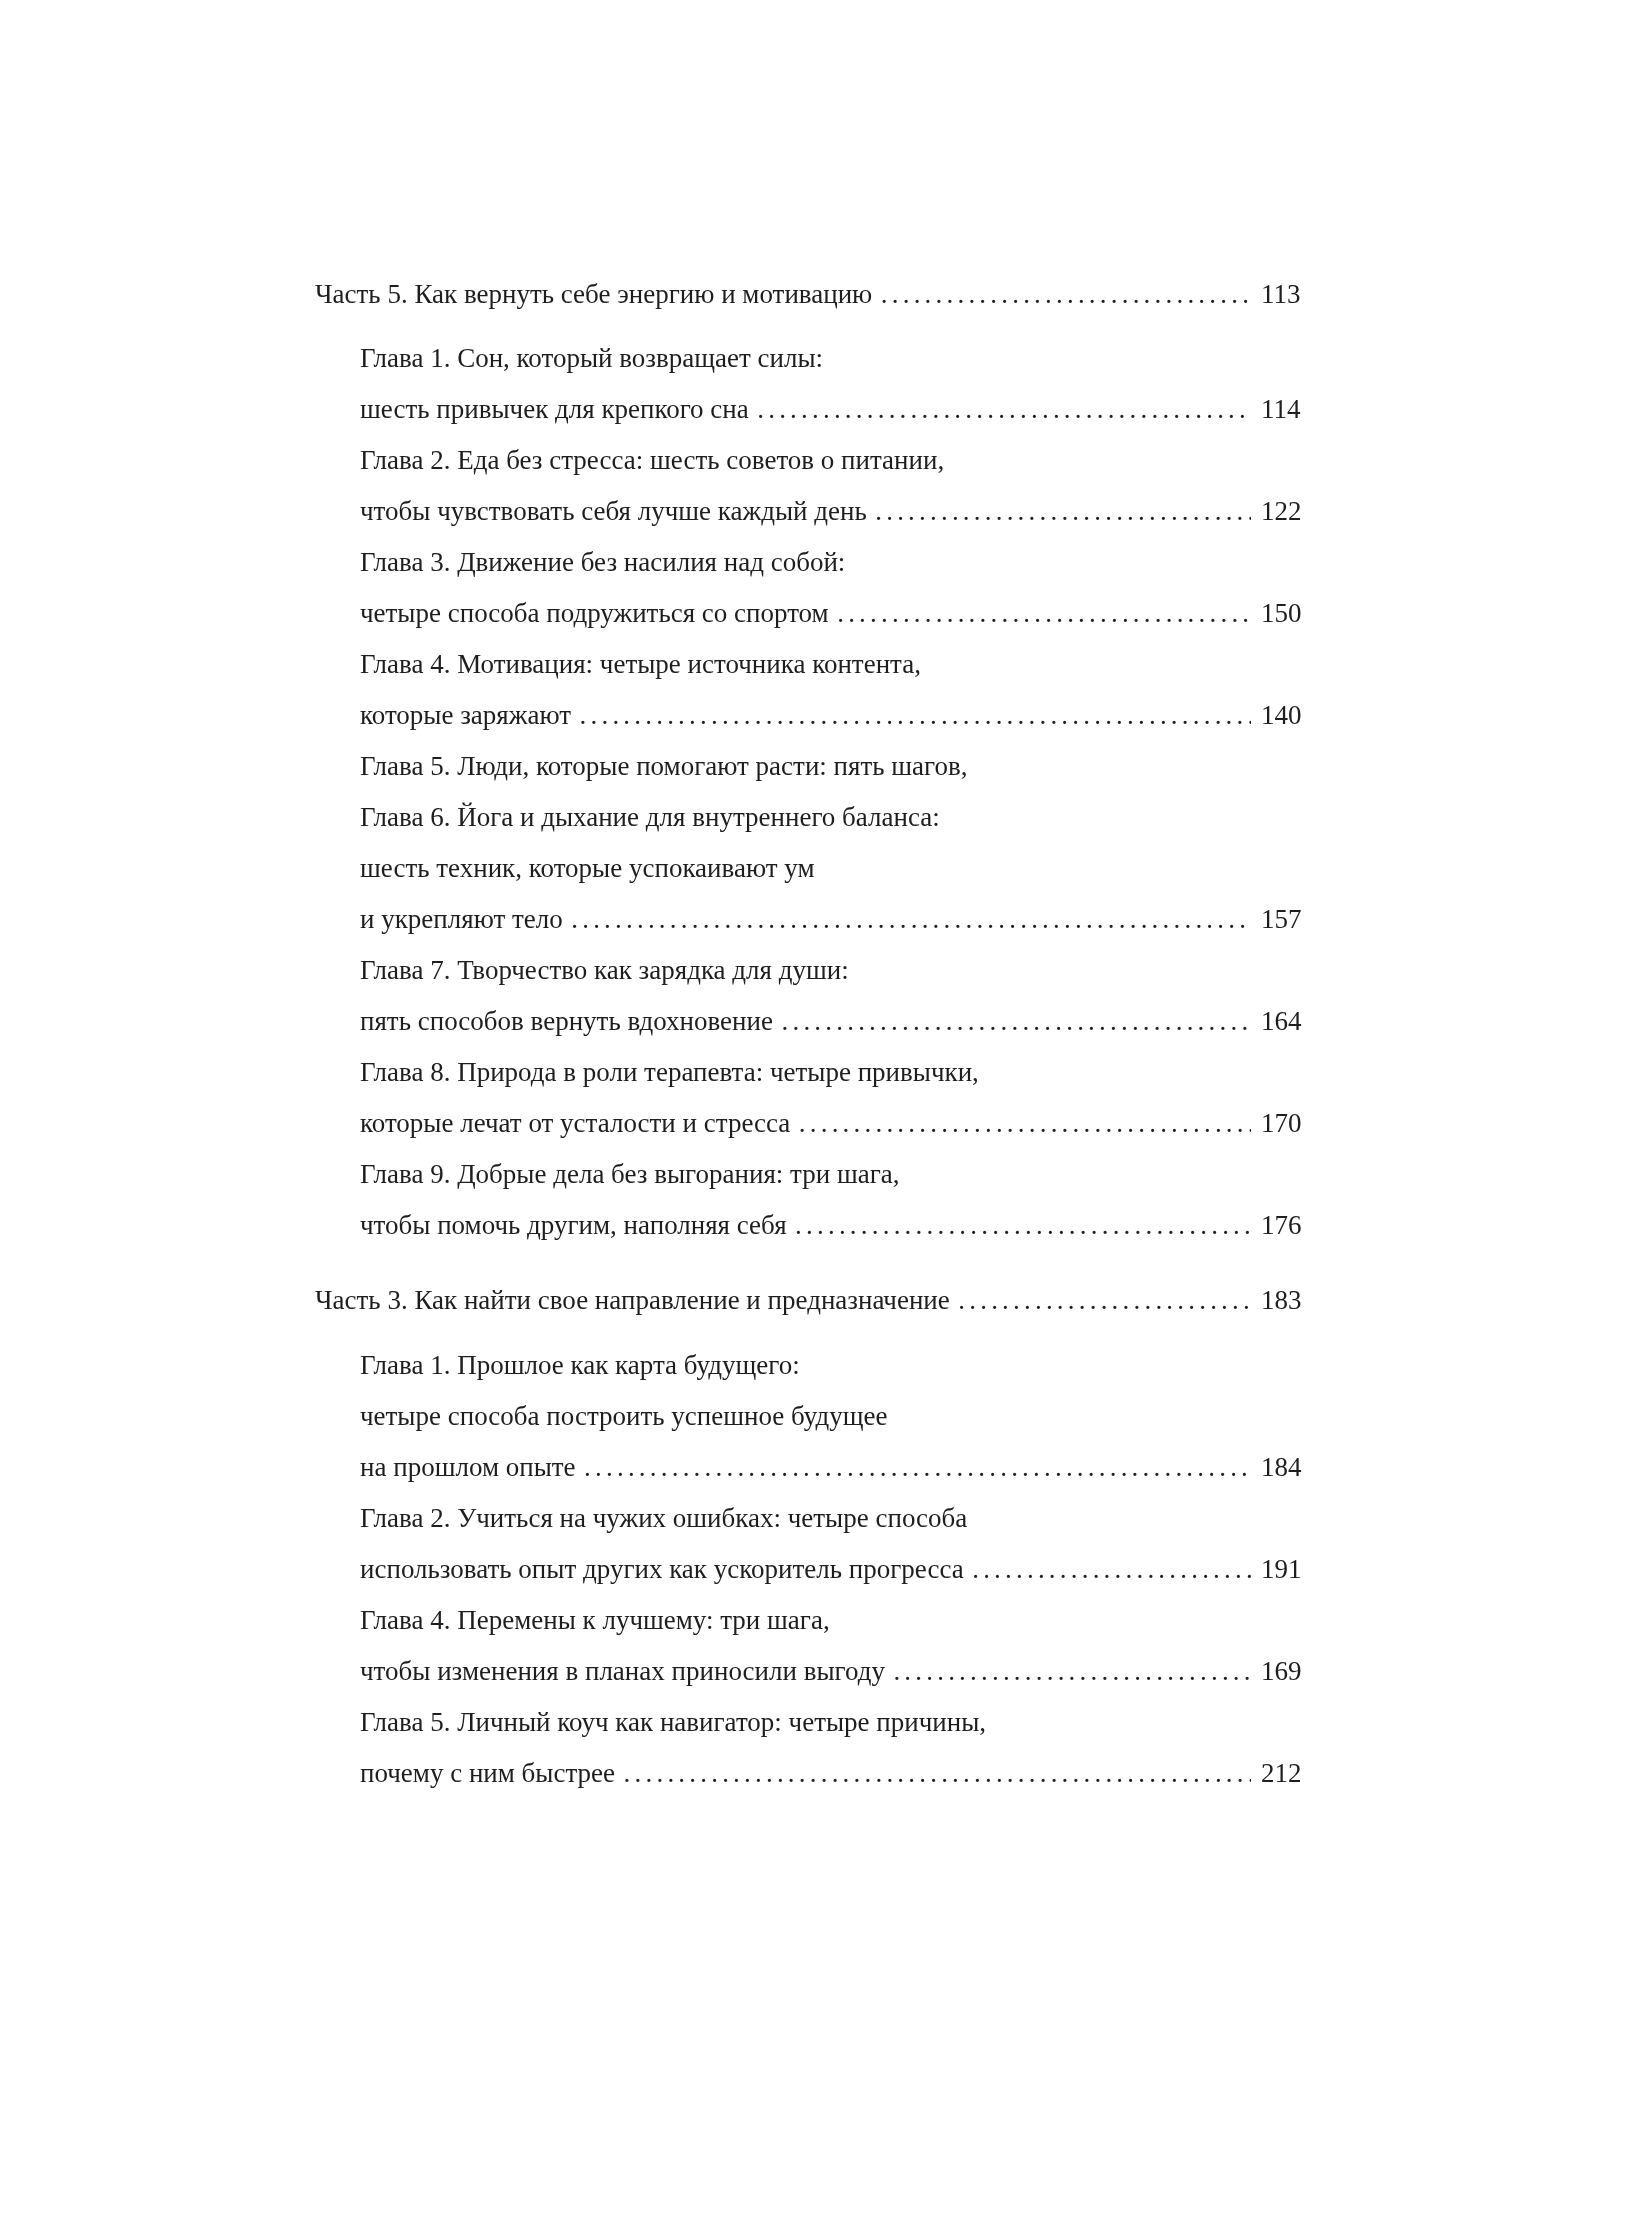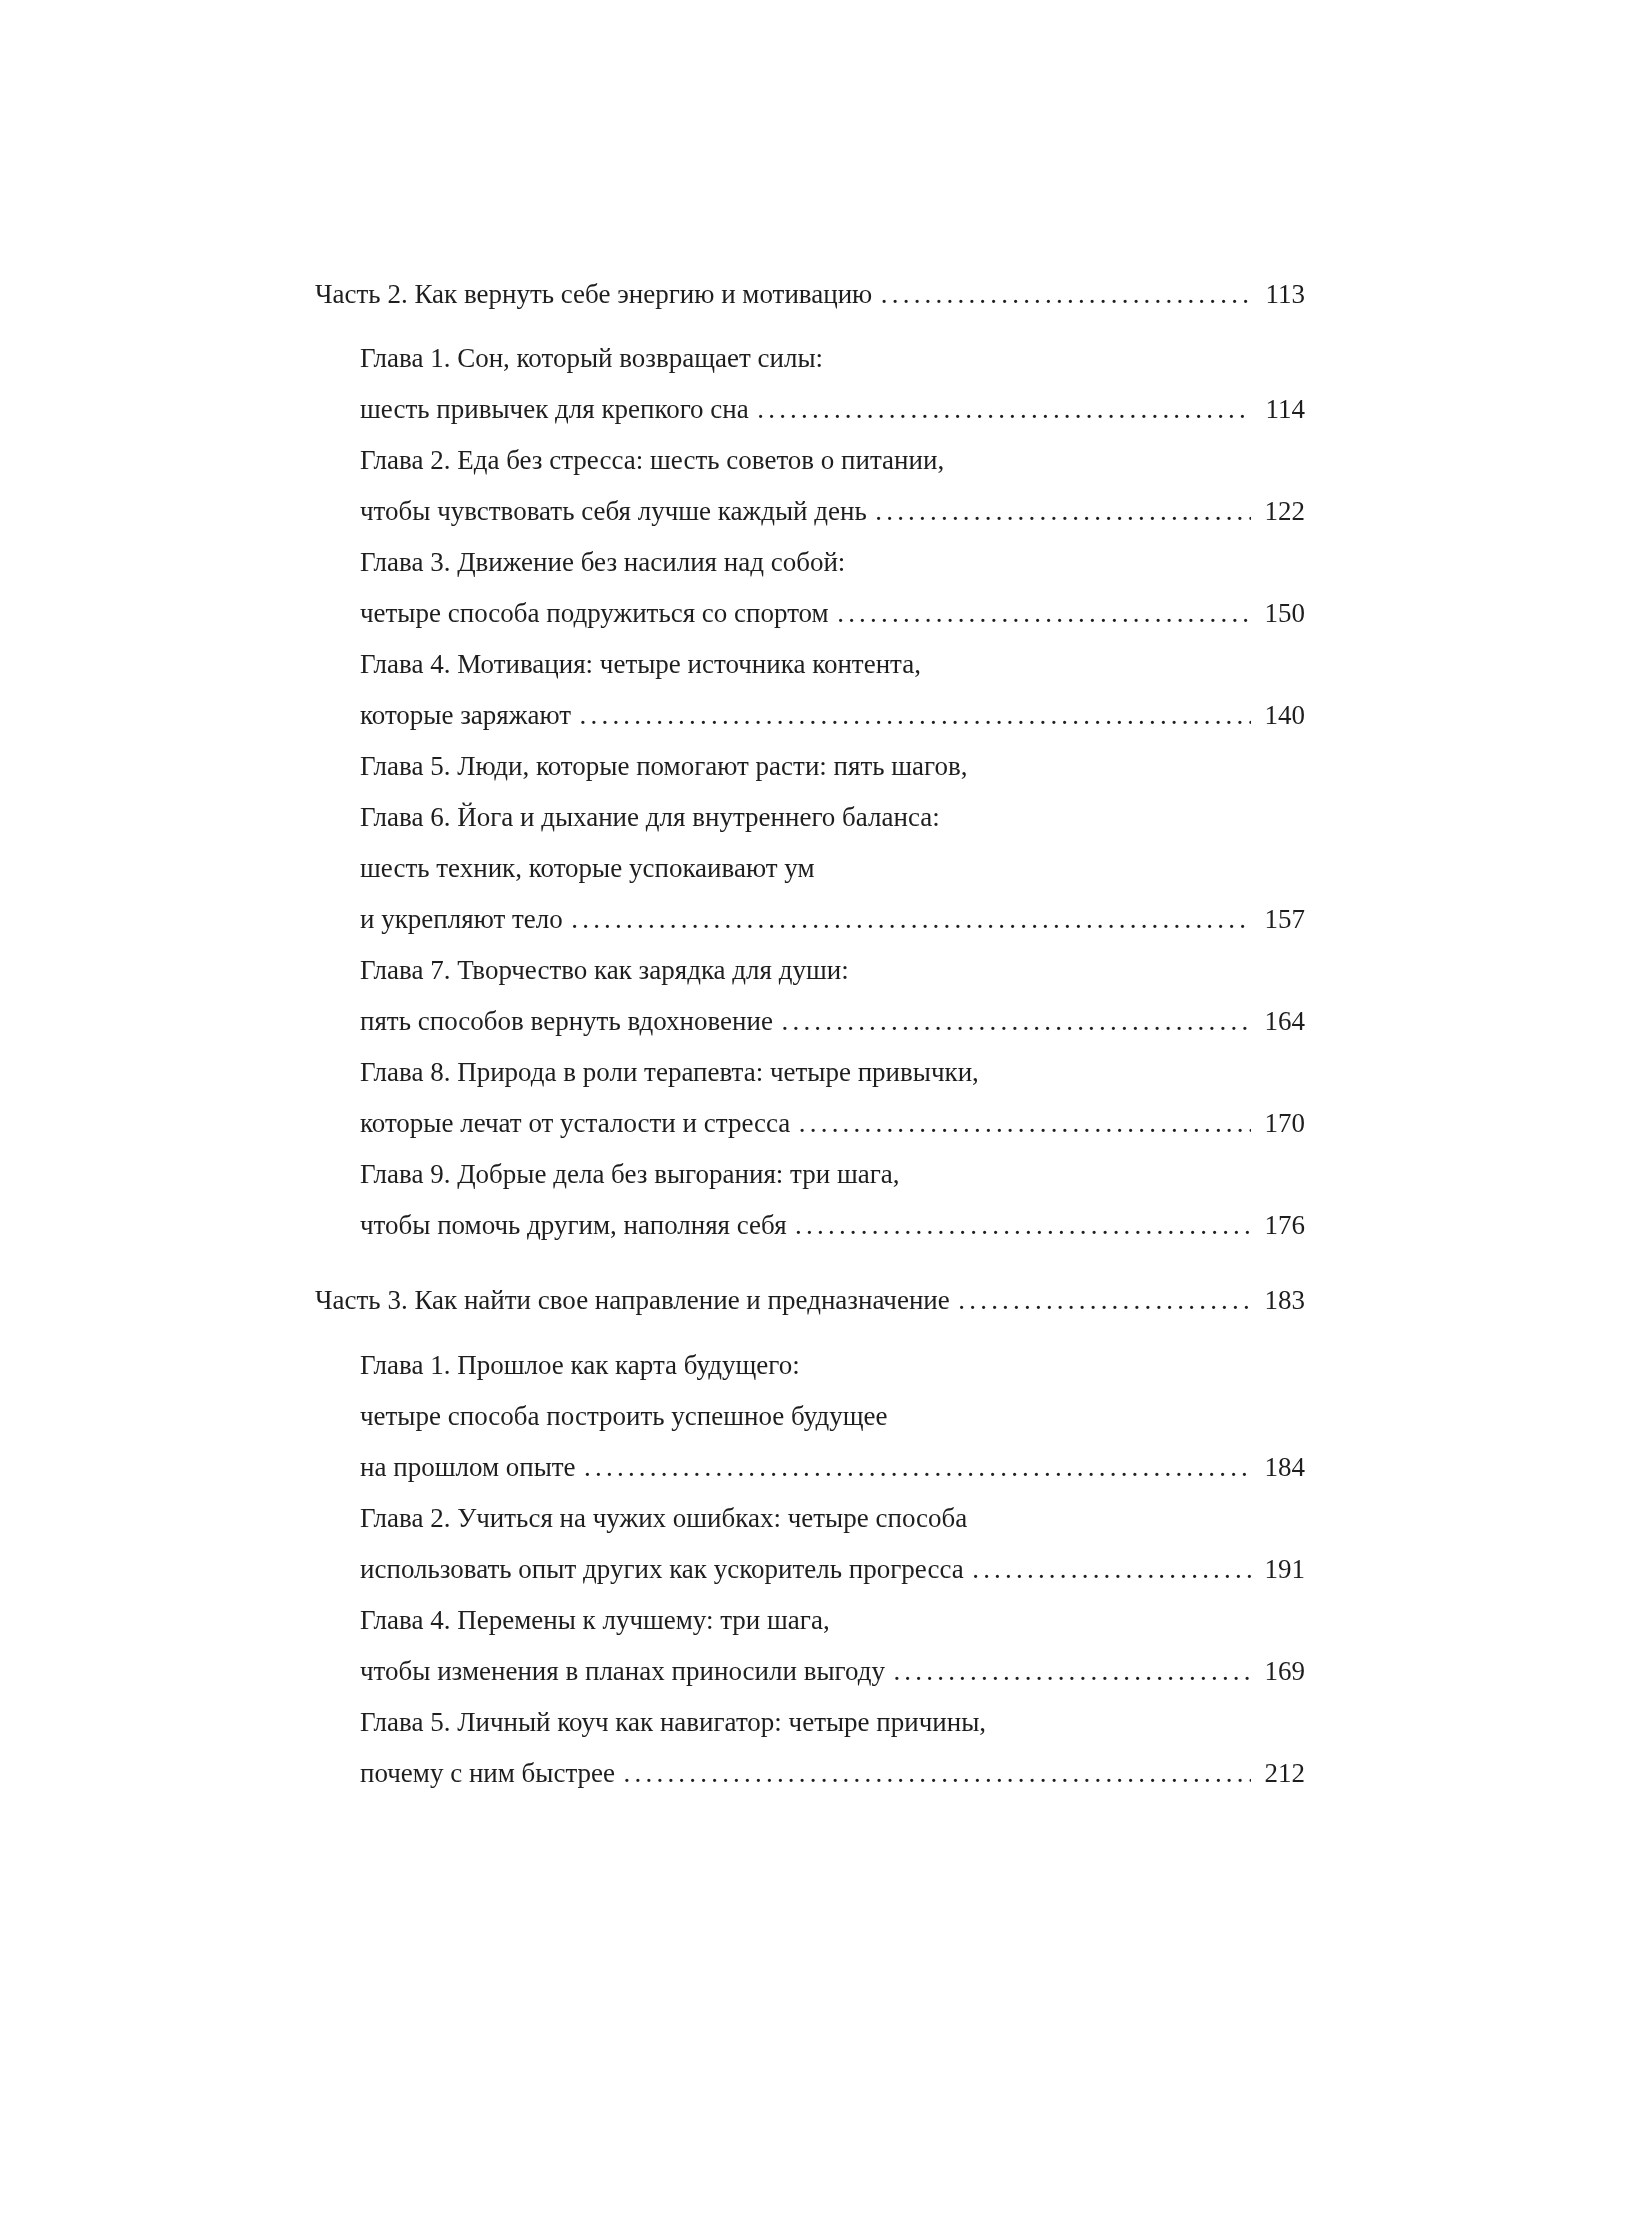--- a/index.html
+++ b/index.html
@@ -46,31 +46,31 @@
     overflow: hidden;
     margin: 0 9.7px 0 8.5px;
   }
   .leader::after {
     content: "..........................................................................................................................................................................................";
     letter-spacing: 4.2px;
   }
   .pagenum {
     flex: 0 0 auto;
     min-width: 44px;
-    text-align: right;
+    text-align: left;
   }
 </style>
 </head>
 <body style="background: rgb(255, 255, 255); color: rgb(30, 30, 30);">
 
 <main class="page">
   <div class="toc" id="toc">
       <section class="section">
         <div class="line part-title">
-          <span class="line-text">Часть 2. Как вернуть себе энергию и мотивацию</span>
+          <span class="line-text">Часть 5. Как вернуть себе энергию и мотивацию</span>
           <span class="leader"></span>
           <span class="pagenum">113</span>
         </div>
         <div class="chapters">
           <div class="entry">
             <div class="line">
               <span class="line-text">Глава 1. Сон, который возвращает силы:</span>
             </div>
             <div class="line">
               <span class="line-text">шесть привычек для крепкого сна</span>

